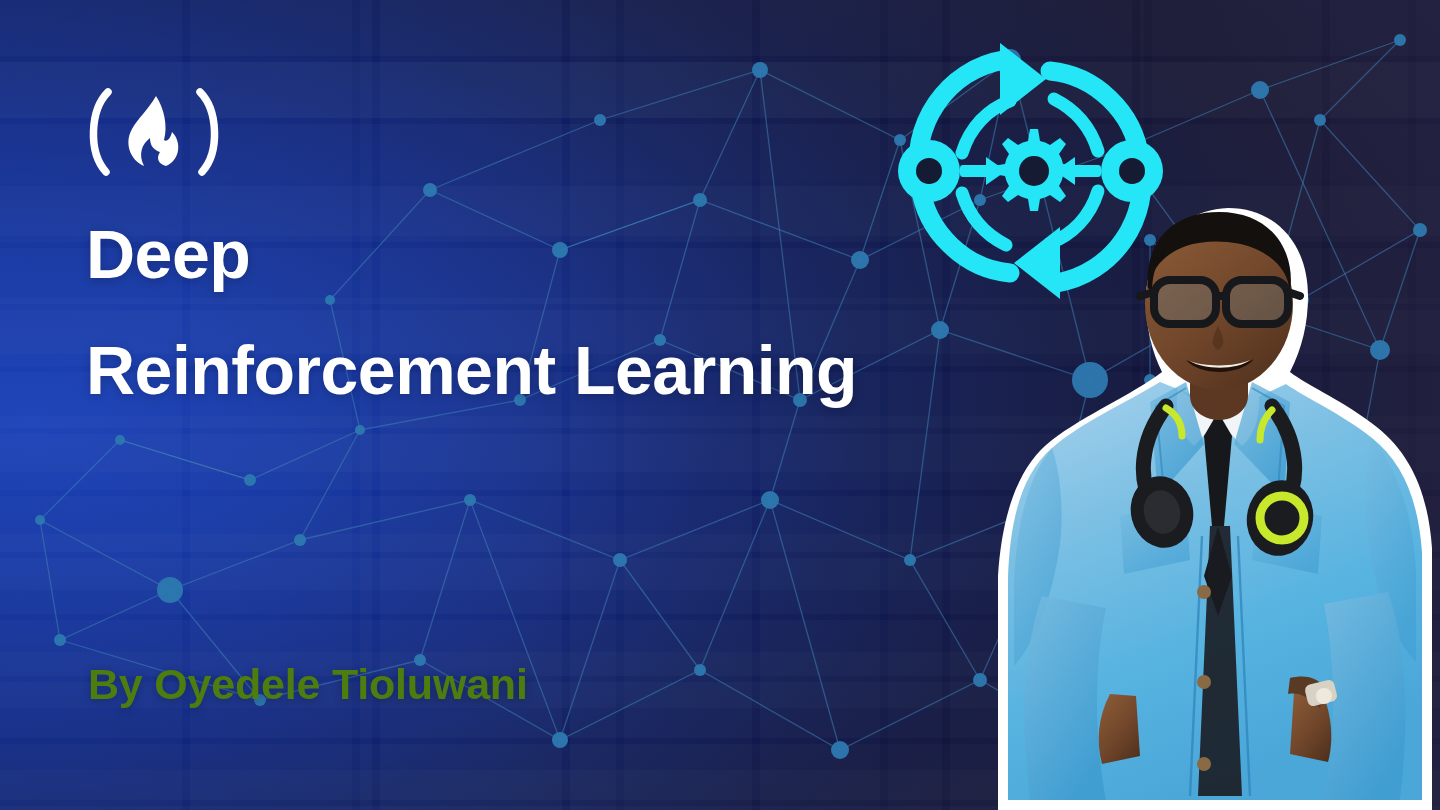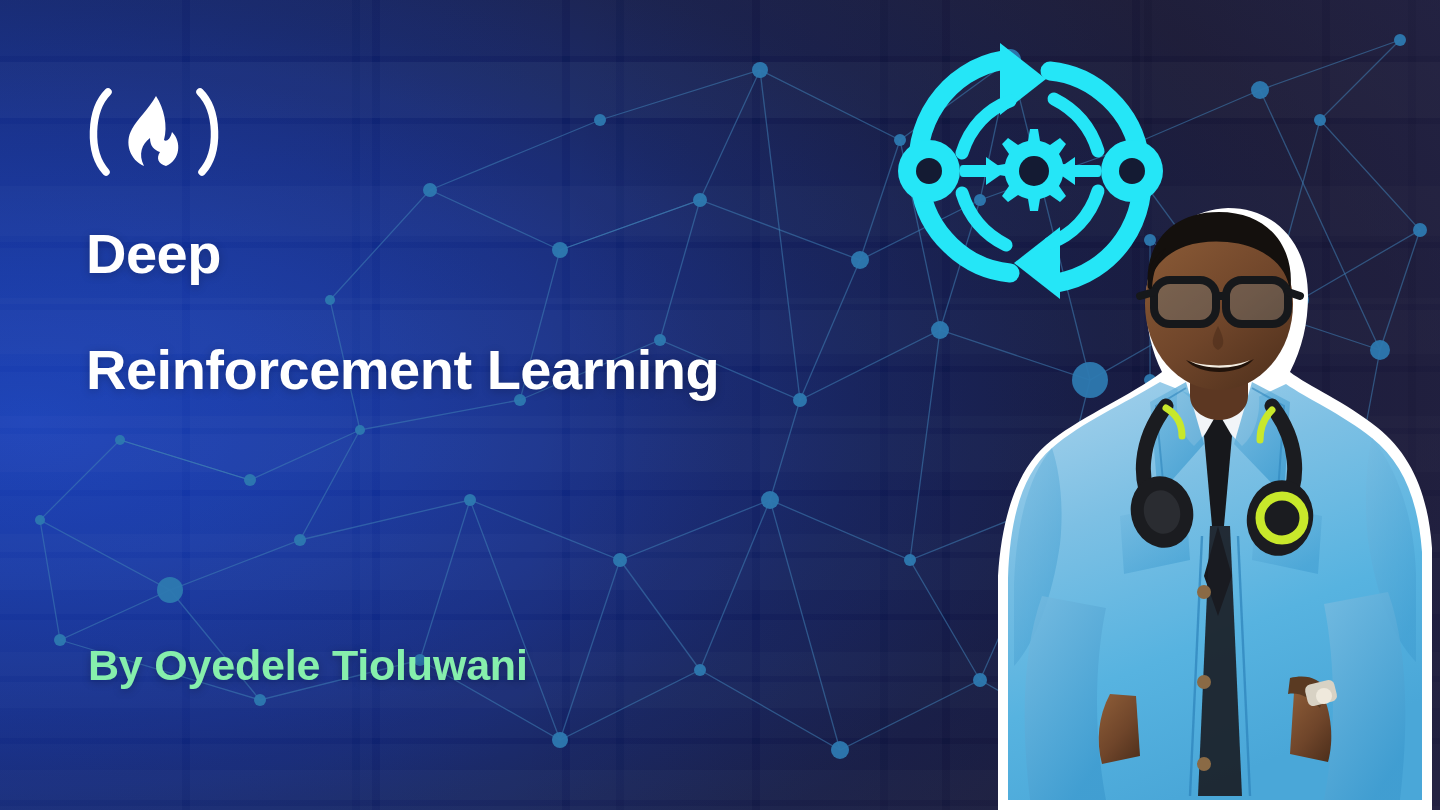--- a/index.html
+++ b/index.html
@@ -45,30 +45,30 @@
 
   
   .logo{position:absolute;left:78px;top:84px;width:152px;height:96px;}
   .logo svg{display:block;width:100%;height:100%;}
 
   
   .headline{
     position:absolute;left:86px;top:196px;width:1050px;
     color:#ffffff;
     font-weight:700;
-    font-size:56px;
+    font-size:68px;
     line-height:116px;
     letter-spacing:-.5px;
     text-shadow:0 2px 10px rgba(0,0,0,.22);
   }
   .headline .ln{display:block;white-space:nowrap;}
 
   .byline{
-    position:absolute;left:88px;top:636px;
-    color:#86efac;font-weight:700;font-size:43px;line-height:58px;
+    position:absolute;left:88px;top:655px;
+    color:#4d7c0f;font-weight:700;font-size:43px;line-height:58px;
     letter-spacing:-.2px;
     text-shadow:0 2px 8px rgba(0,0,0,.25);
   }
 
   
   .rl-icon{position:absolute;left:882px;top:33px;width:296px;height:276px;}
   .rl-icon svg{display:block;width:100%;height:100%;}
 
   
   .person{

